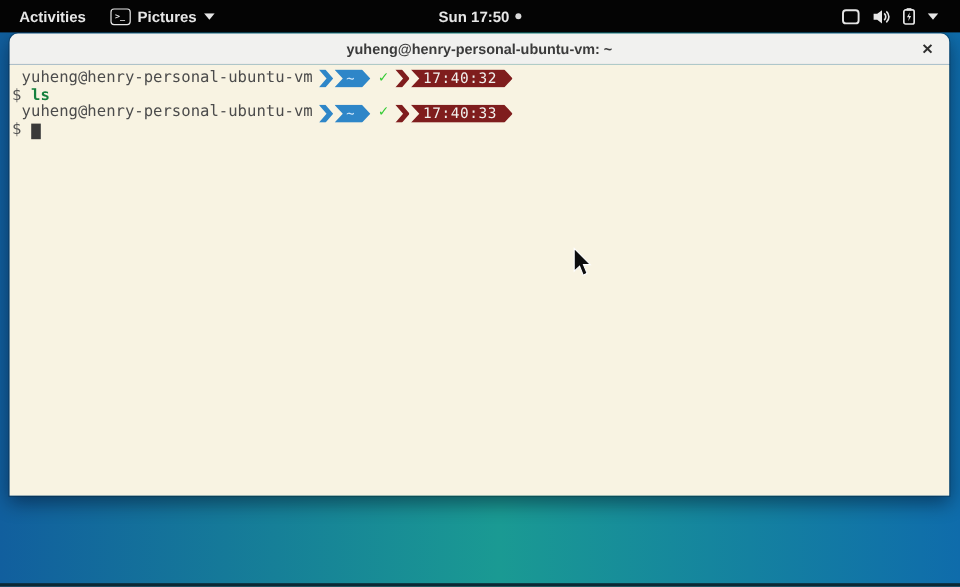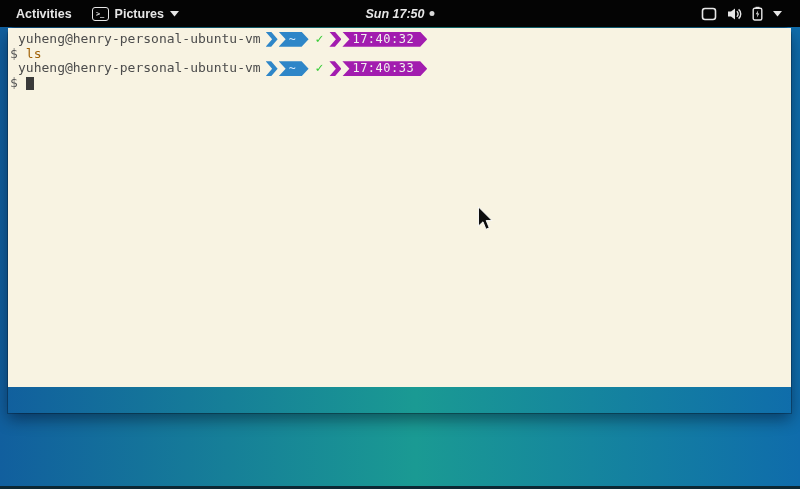--- a/index.html
+++ b/index.html
@@ -11,21 +11,21 @@
   
   .topbar{position:absolute;left:0;top:0;width:100%;height:27px;background:#040404;
           display:flex;align-items:center;color:#e6e6e6;
           font-size:12.5px;font-weight:700;z-index:6;}
   .activities{margin-left:12px;padding:2px 4px;cursor:default;}
   .appmenu{display:flex;align-items:center;gap:6px;margin-left:16px;cursor:default;}
   .app-icon{width:15px;height:12px;border:1px solid #e6e6e6;border-radius:3px;
             font:700 7px "DejaVu Sans Mono",monospace;display:flex;align-items:center;
             justify-content:center;color:#e6e6e6;}
   .clock{position:absolute;left:50%;top:0;height:100%;transform:translateX(-50%);
-         display:flex;align-items:center;gap:5px;font-style:italic;}
+         display:flex;align-items:center;gap:5px;}
   .notif-dot{width:5px;height:5px;border-radius:50%;background:#d9d9d9;}
   .sysicons{margin-left:auto;margin-right:18px;display:flex;align-items:center;gap:10px;}
   .sysicons svg{display:block;}
 
   
   .window{position:absolute;left:8px;top:28px;width:783px;height:385px;
           border-radius:7px 7px 0 0;z-index:4;
           box-shadow:0 6px 16px rgba(0,0,20,.45),0 0 0 1px rgba(0,0,0,.25);}
   .titlebar{height:25px;background:#f1f1ef;border-radius:7px 7px 0 0;
             border-bottom:1px solid #d9d7d3;display:flex;align-items:center;
@@ -40,27 +40,27 @@
   .prompt-line{padding-left:8px;}
   .prompt-user{margin-right:5px;color:#4c4c4c;}
 
   
   .pl-chev{width:12px;height:15px;margin-right:1px;flex:none;
            clip-path:polygon(0 0,46% 0,100% 50%,46% 100%,0 100%,54% 50%);}
   .pl-body{height:15px;display:inline-flex;align-items:center;flex:none;
            padding:0 13px 0 10px;
            clip-path:polygon(0 0,calc(100% - 7px) 0,100% 50%,calc(100% - 7px) 100%,0 100%,7px 50%);}
   .pl-blue{background:#2e86c8;}
-  .pl-dark{background:#a21caf;text-align:right;}
+  .pl-dark{background:#7f1d1d;text-align:right;}
   .pl-body.pl-blue{color:#d5eafc;font-size:11.5px;}
   .pl-body.pl-dark{color:#f1f1ee;font-size:12px;letter-spacing:.5px;}
   .check{color:#35cc35;font-weight:700;margin:0 6px 0 7px;font-size:13px;}
 
   .prompt-symbol{color:#565656;margin-right:8px;}
-  .cmd-text{color:#a16207;}
+  .cmd-text{color:#15803d;font-weight:bold;}
   .dirs{color:#2aa4a4;}
   .block-cursor{display:inline-block;width:8px;height:13px;background:#3a3a3a;flex:none;}
 
   .mouse-cursor{position:absolute;left:477px;top:206px;z-index:9;}
 </style>
 </head>
 <body>
 
 <div class="topbar">
   <div class="activities">Activities</div>
@@ -92,20 +92,24 @@
       <rect x="1.2" y="2.3" width="8.6" height="11.7" rx="1.5" fill="none" stroke="#e6e6e6" stroke-width="1.4"></rect>
       <path d="M6.2 4.2 L3.8 8.3 H5.5 L4.8 11.8 L7.3 7.4 H5.6 Z" fill="#e6e6e6"></path>
     </svg>
     <svg width="9" height="6" viewBox="0 0 9 6">
       <polygon points="0,0 9,0 4.5,5.5" fill="#e6e6e6"></polygon>
     </svg>
   </div>
 </div>
 
 <div class="window">
+  <div class="titlebar">
+    <span>yuheng@henry-personal-ubuntu-vm: ~</span>
+    <span class="close-btn">✕</span>
+  </div>
 
   <div class="termbody">
 
     <div class="line prompt-line">
       <span class="prompt-user">yuheng@henry-personal-ubuntu-vm</span>
       <span class="pl-chev pl-blue"></span>
       <span class="pl-body pl-blue">~</span>
       <span class="check">✓</span>
       <span class="pl-chev pl-dark"></span>
       <span class="pl-body pl-dark">17:40:32</span>

